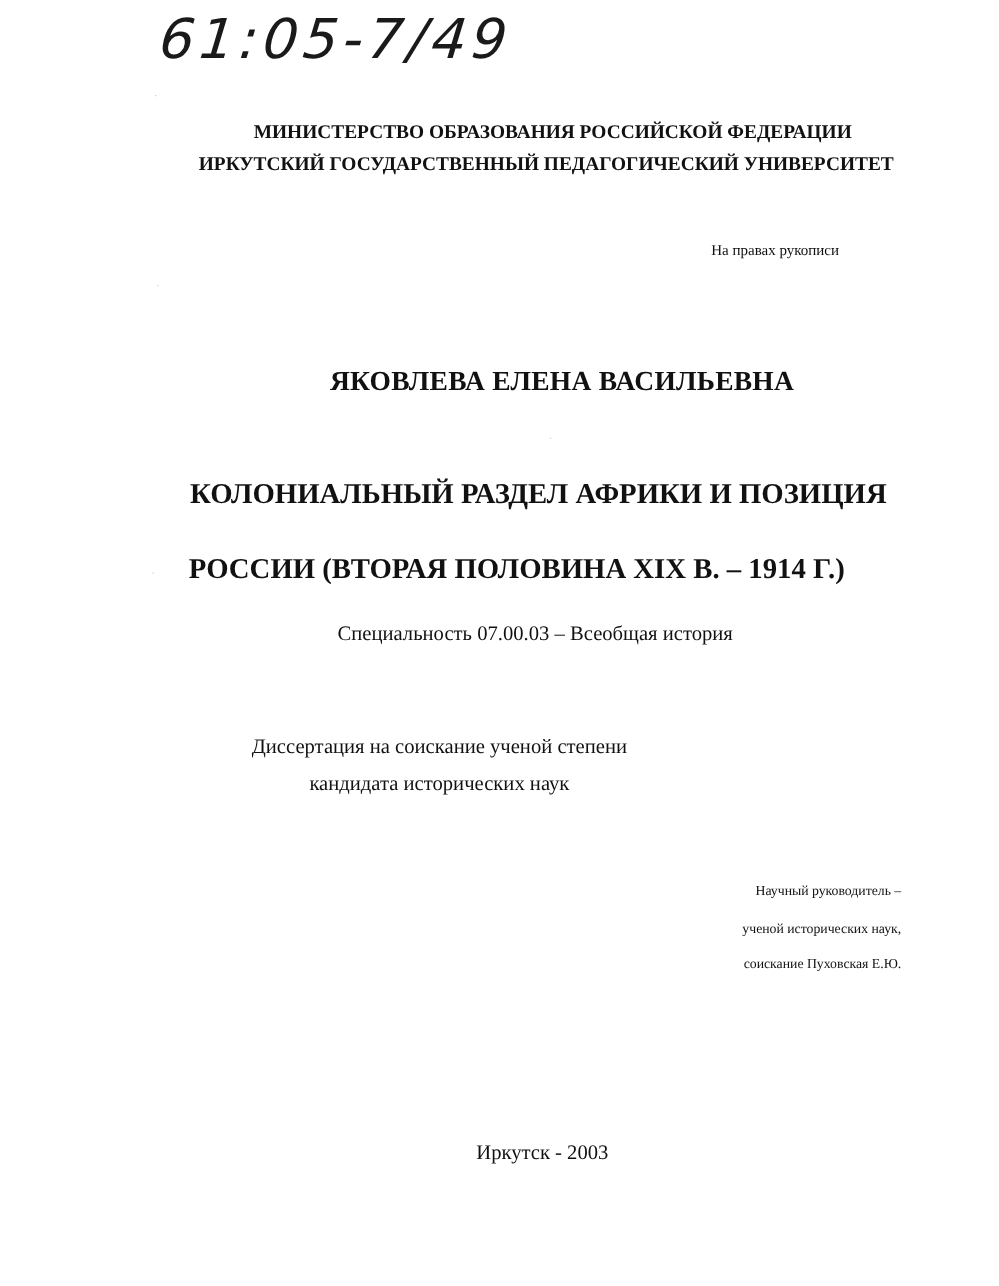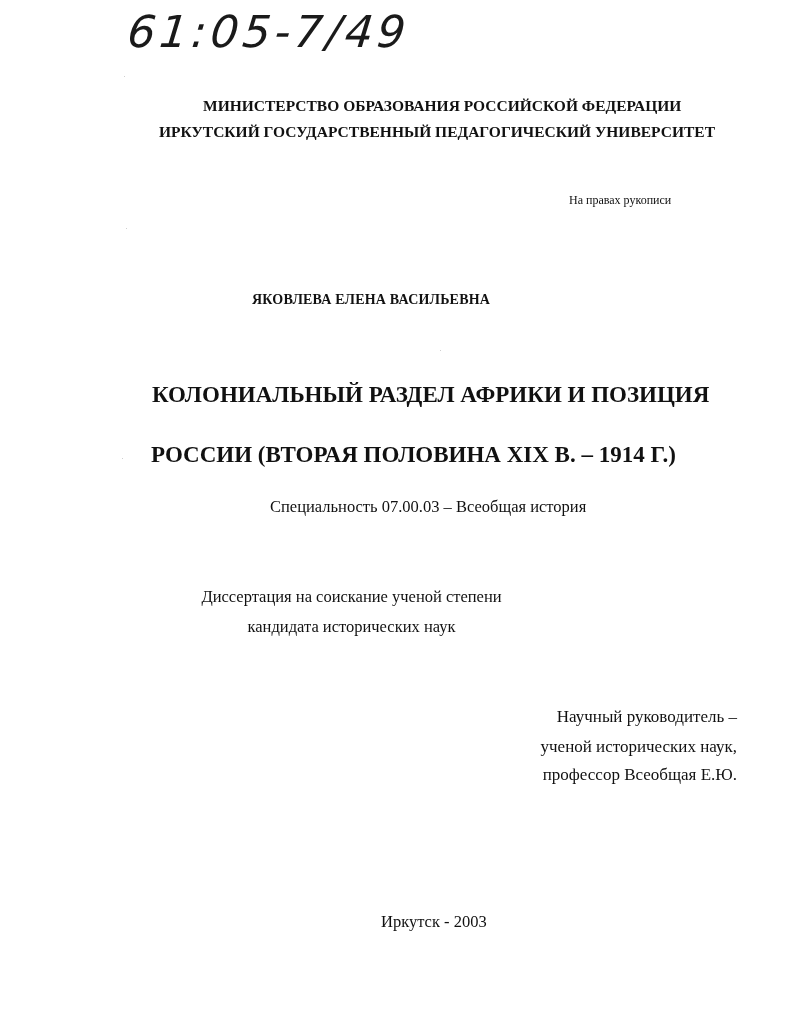--- a/index.html
+++ b/index.html
@@ -34,24 +34,24 @@
       margin-top: 32px;
     }
     .org1 { left: 203px; top: 65px; }
     .org2 { left: 159px; top: 91px; }
     .rights {
       left: 569px;
       top: 193px;
       font-size: 12px;
     }
     .author {
-      left: 252px;
+      left: 264px;
       top: 292px;
       font-weight: bold;
-      font-size: 14px;
+      font-size: 22px;
       letter-spacing: 0.2px;
     }
     .title {
       font-weight: bold;
       font-size: 23px;
     }
     .title1 { left: 152px; top: 382px; }
     .title2 { left: 151px; top: 422px; margin-top: 20px; }
     .spec {
       left: 270px;
@@ -60,23 +60,23 @@
     }
     .diss {
       font-size: 16.5px;
       width: 705px;
       text-align: center;
       left: 0;
     }
     .diss1 { top: 587px; left: -1px; }
     .diss2 { top: 617px; left: -1px; }
     .sup {
-      font-size: 17px;
+      font-size: 11px;
       text-align: left;
-      right: 62px;
+      right: 78px;
     }
     .sup1 { top: 707px; }
     .sup2 { top: 737px; }
     .sup3 { top: 765px; }
     .city {
       left: 381px;
       top: 912px;
       font-size: 16.5px;
     }
     .speck {
@@ -102,21 +102,21 @@
   <div class="abs title title1">КОЛОНИАЛЬНЫЙ РАЗДЕЛ АФРИКИ И ПОЗИЦИЯ</div>
   <div class="abs title title2">РОССИИ (ВТОРАЯ ПОЛОВИНА XIX В. – 1914 Г.)</div>
 
   <div class="abs spec">Специальность 07.00.03 – Всеобщая история</div>
 
   <div class="abs diss diss1">Диссертация на соискание ученой степени</div>
   <div class="abs diss diss2">кандидата исторических наук</div>
 
   <div class="abs sup sup1">Научный руководитель –</div>
   <div class="abs sup sup2">ученой исторических наук,</div>
-  <div class="abs sup sup3">профессор Всеобщая Е.Ю.</div>
+  <div class="abs sup sup3">соискание Пуховская Е.Ю.</div>
 
   <div class="abs city">Иркутск - 2003</div>
 
   <span class="speck" style="left:124px;top:76px;"></span>
   <span class="speck" style="left:126px;top:228px;"></span>
   <span class="speck" style="left:122px;top:458px;"></span>
   <span class="speck" style="left:440px;top:350px;"></span>
 </div>
 
 </body></html>

